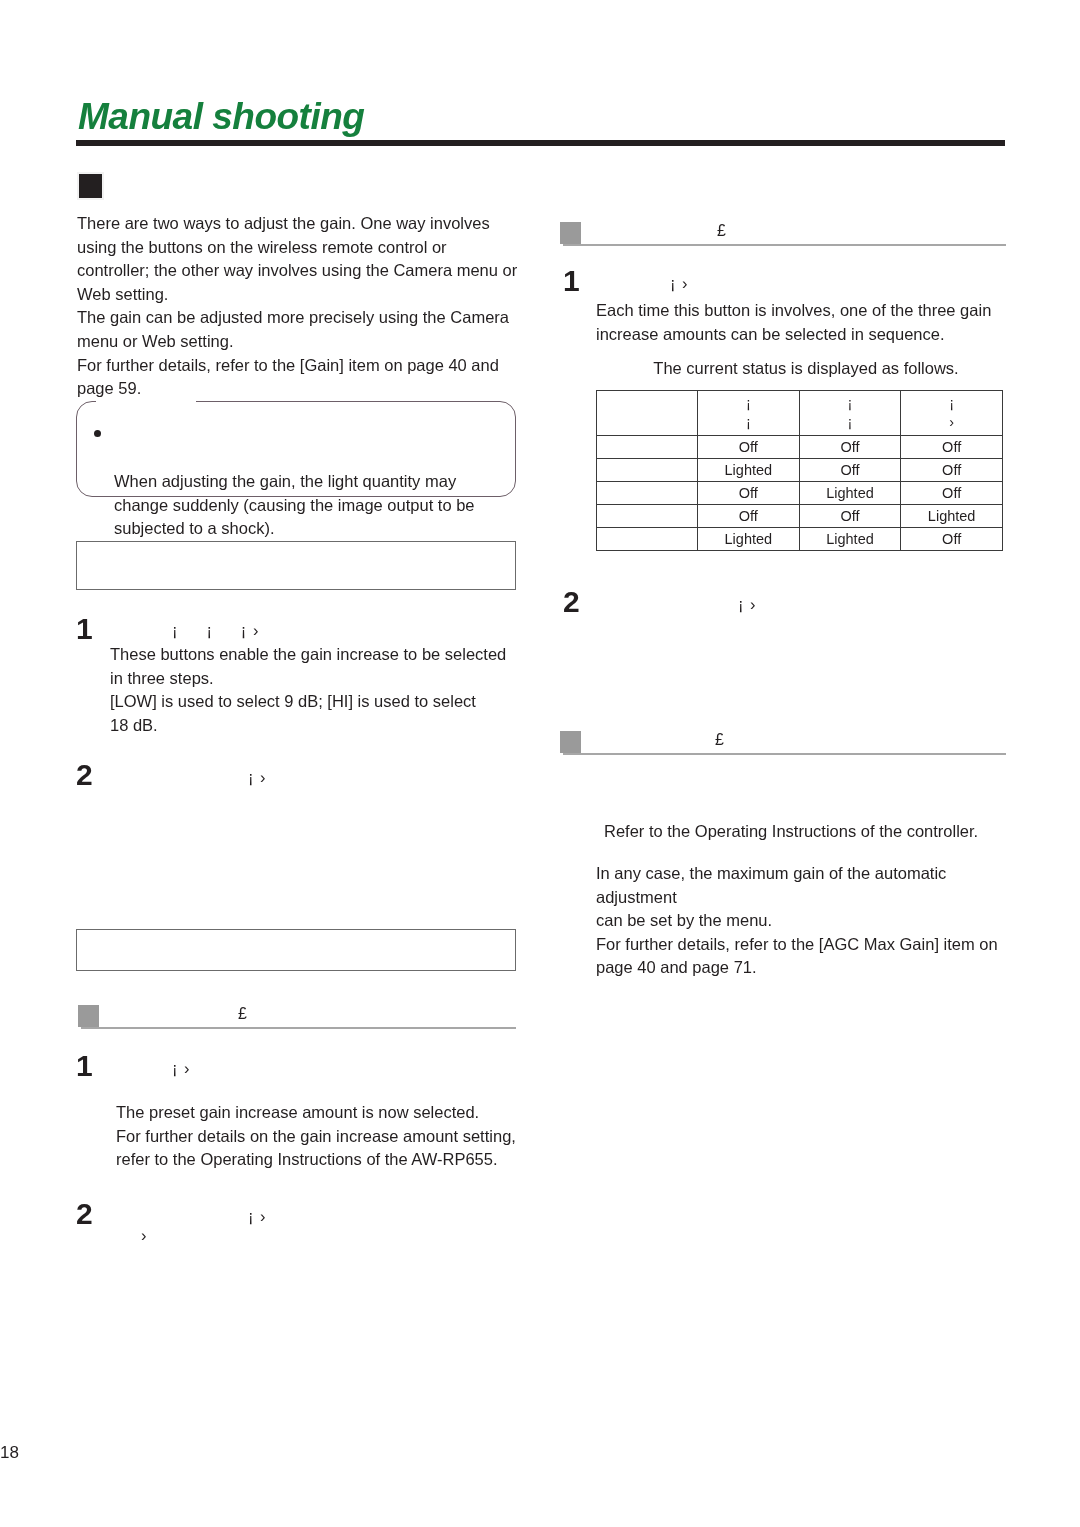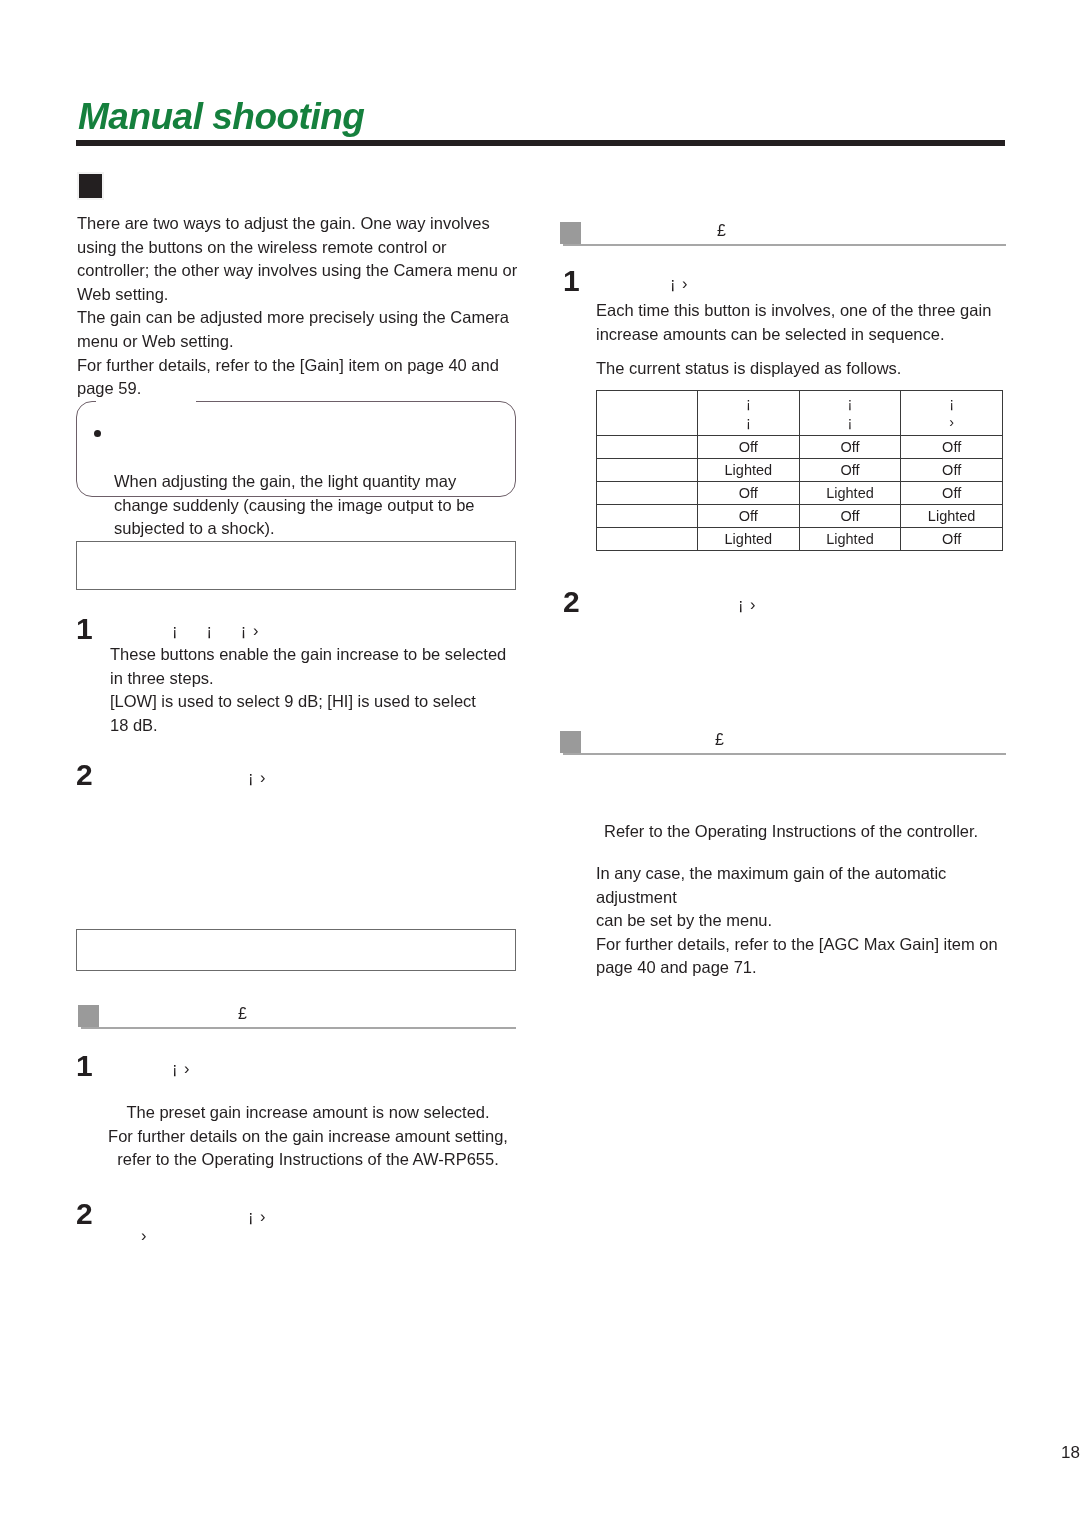--- a/index.html
+++ b/index.html
@@ -157,21 +157,21 @@
     line-height: 19px;
     white-space: pre;
   }
 
   
   #page-number {
     position: absolute;
     left: 0;
     top: 1443px;
     width: 1080px;
-    text-align: right;
+    text-align: left;
     font-size: 17px;
     color: #231f20;
   }
 </style>
 </head>
 <body>
 
 <div id="page-title">Manual shooting</div>
 <div id="title-rule"></div>
 
@@ -213,41 +213,41 @@
 </div>
 
 <div class="subhead" style="left:78px; top:1005px; width:438px;">
   <span class="gsq"></span>
   <span class="rule" style="width:435px;"></span>
   <span class="ghost" style="left:160px;">£</span>
 </div>
 
 <div class="step-num" style="left:76px; top:1051px;">1</div>
 <div class="step-ghost" style="left:172px; top:1059px;">¡ ›</div>
-<div class="para" style="left:98px; top:1101px; width:420px;text-align:center;">The preset gain increase amount is now selected.
+<div class="para" style="left:116px; top:1101px; width:420px;">The preset gain increase amount is now selected.
 For further details on the gain increase amount setting,
 refer to the Operating Instructions of the AW-RP655.</div>
 
 <div class="step-num" style="left:76px; top:1199px;">2</div>
 <div class="step-ghost" style="left:248px; top:1207px;">¡ ›</div>
 <div class="step-ghost" style="left:141px; top:1226px;">›</div>
 <div class="para" style="left:110px; top:1250px; width:420px;"></div>
 
 <div class="subhead" style="left:560px; top:222px; width:446px;">
   <span class="gsq"></span>
   <span class="rule" style="width:443px;"></span>
   <span class="ghost" style="left:157px;">£</span>
 </div>
 
 <div class="step-num" style="left:563px; top:266px;">1</div>
 <div class="step-ghost" style="left:670px; top:274px;">¡ ›</div>
 <div class="para" style="left:596px; top:299px; width:420px;">Each time this button is involves, one of the three gain
 increase amounts can be selected in sequence.</div>
 
-<div class="para" style="left:596px; top:357px; width:420px;">The current status is displayed as follows.</div>
+<div class="para" style="left:596px; top:357px; width:420px;text-align:center;">The current status is displayed as follows.</div>
 
 <table id="status-table">
   <thead>
     <tr>
       <th class="col-label">
         <span class="hdr-glyph"></span>
         <span class="hdr-glyph"></span>
       </th>
       <th>
         <span class="hdr-glyph">¡</span>

